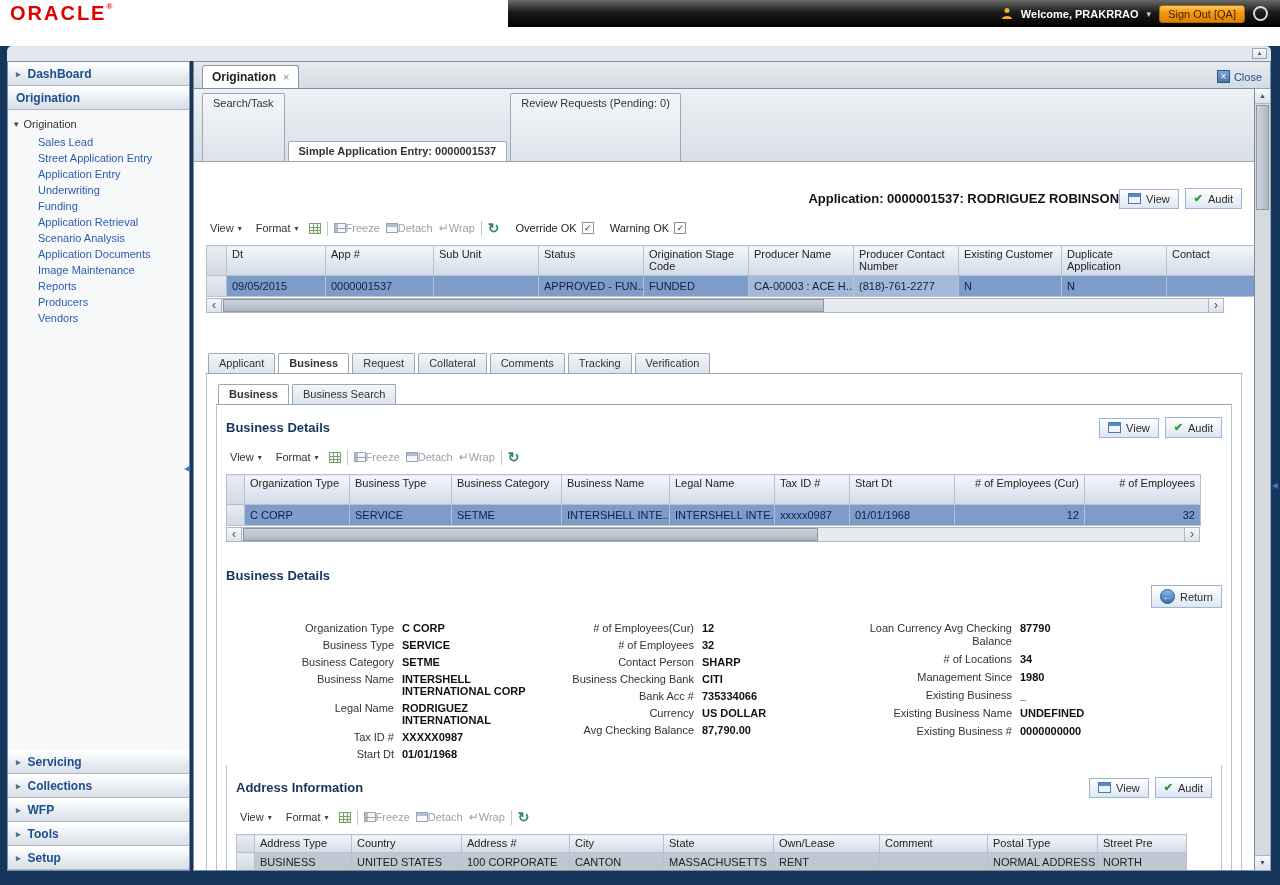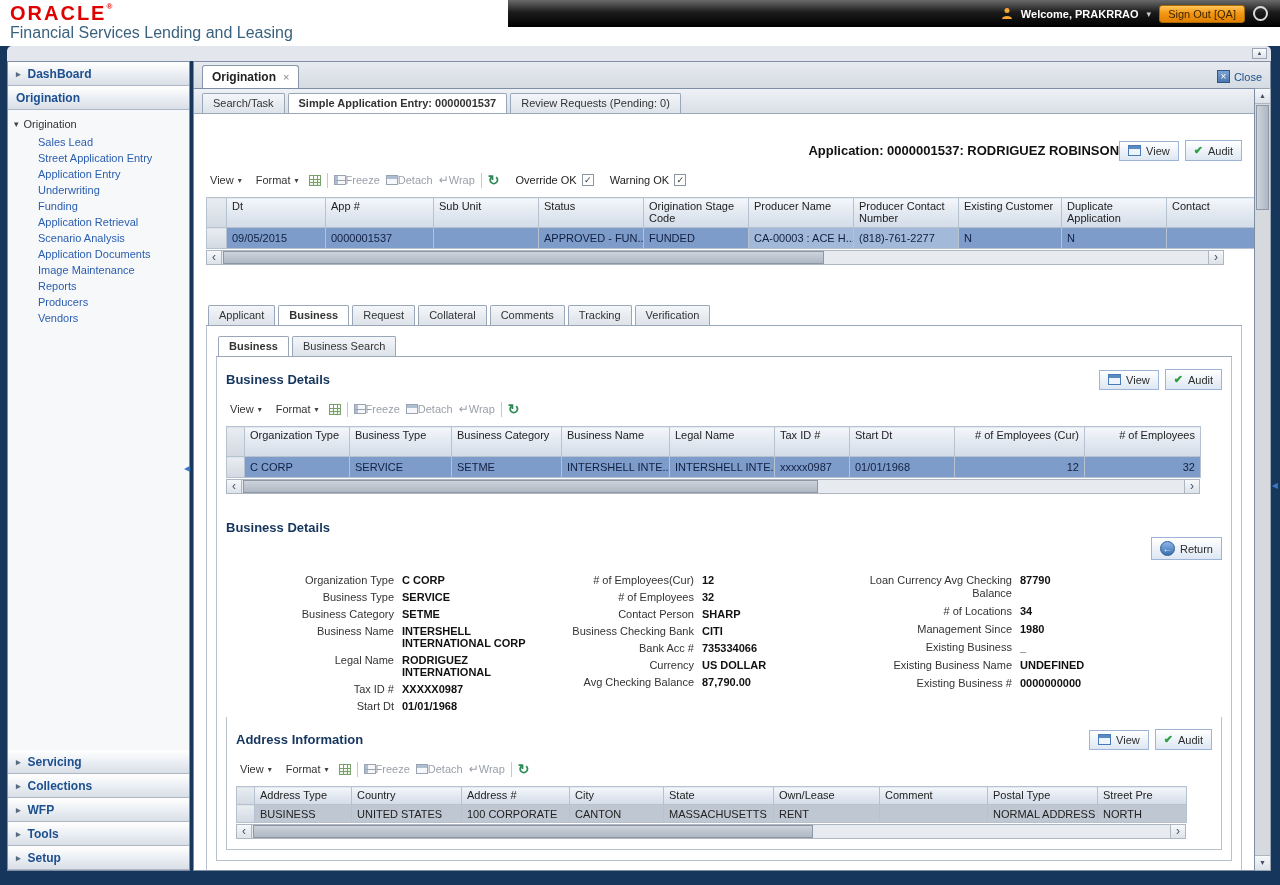--- a/index.html
+++ b/index.html
@@ -39,21 +39,21 @@
   .doc-tabbar{height:27px;background:linear-gradient(#e8ebf0,#d5dbe3);border:1px solid #7f8ea2;border-bottom:none;display:flex;align-items:flex-end;padding:0 8px;}
   .doc-tab{background:#fff;border:1px solid #8896aa;border-bottom:none;border-radius:3px 3px 0 0;padding:4px 9px;display:flex;align-items:center;gap:7px;font-weight:bold;font-size:12px;color:#222;cursor:pointer;}
   .doc-tab .x{color:#888;font-weight:normal;font-size:11px;}
   .tab-spacer{flex:1;}
   .close-ctl{display:flex;align-items:center;gap:4px;color:#1a4f8f;margin-bottom:5px;cursor:pointer;}
   .close-ic{display:inline-block;width:13px;height:13px;background:linear-gradient(#7da3d4,#4a77ae);border:1px solid #2f5688;color:#fff;font-size:10px;line-height:11px;text-align:center;}
   .doc-row{flex:1;display:flex;min-height:0;}
   .doc-panel{flex:1;background:#fff;border:1px solid #7f8ea2;display:flex;flex-direction:column;min-width:0;}
   .subtab-row{background:linear-gradient(#eef1f5,#d9dfe7);padding:4px 8px 0;border-bottom:1px solid #9aa7b8;display:flex;gap:3px;}
   .subtab{border:1px solid #9aa7b8;border-bottom:none;background:linear-gradient(#f4f6f9,#dde3ea);border-radius:2px 2px 0 0;padding:3px 10px 4px;color:#333;cursor:pointer;}
-  .subtab.active{background:#fff;font-weight:bold;}
+  .subtab.active{background:#fff;font-weight:bold;margin-top:48px;}
   .content{flex:1;padding:0 12px;overflow:hidden;}
 
   
   .app-title-row{display:flex;align-items:center;justify-content:flex-end;margin-top:26px;}
   .app-title{font-size:13px;color:#111;font-weight:bold;}
   .head-btns{display:flex;gap:6px;align-items:center;}
   .btn{display:inline-flex;align-items:center;gap:5px;border:1px solid #9db4d6;background:linear-gradient(#ffffff,#dde7f3);padding:3px 8px;color:#2c2c2c;cursor:pointer;}
   .ic-check{color:#2f9e3f;font-weight:bold;font-size:11px;}
   .ic-win{display:inline-block;width:13px;height:11px;border:1px solid #4a7ab5;background:#eef4fb;position:relative;}
   .ic-win::before{content:"";position:absolute;top:0;left:0;right:0;height:3px;background:#5b8ac2;}
@@ -136,21 +136,20 @@
   .collapse-h.right{right:2px;top:435px;}
 </style>
 </head>
 <body>
 
 <div class="page">
 
   <header class="top-header">
     <div class="brand">
       <div class="oracle-logo"><span>ORACLE</span><span class="reg">®</span></div>
-      <div class="brand-sub">Financial Services Lending and Leasing</div>
     </div>
     <div class="top-bar">
       <svg width="12" height="13" viewBox="0 0 12 13">
           <circle cx="6" cy="3.5" r="2.5" fill="#f5a833"></circle>
           <path d="M1 12 C1 8 11 8 11 12 Z" fill="#f5a833"></path>
         </svg>
       <span class="welcome">Welcome, PRAKRRAO</span>
       <span class="caret-w">▾</span>
       <button class="signout">Sign Out [QA]</button>
       <span class="ring"></span>

